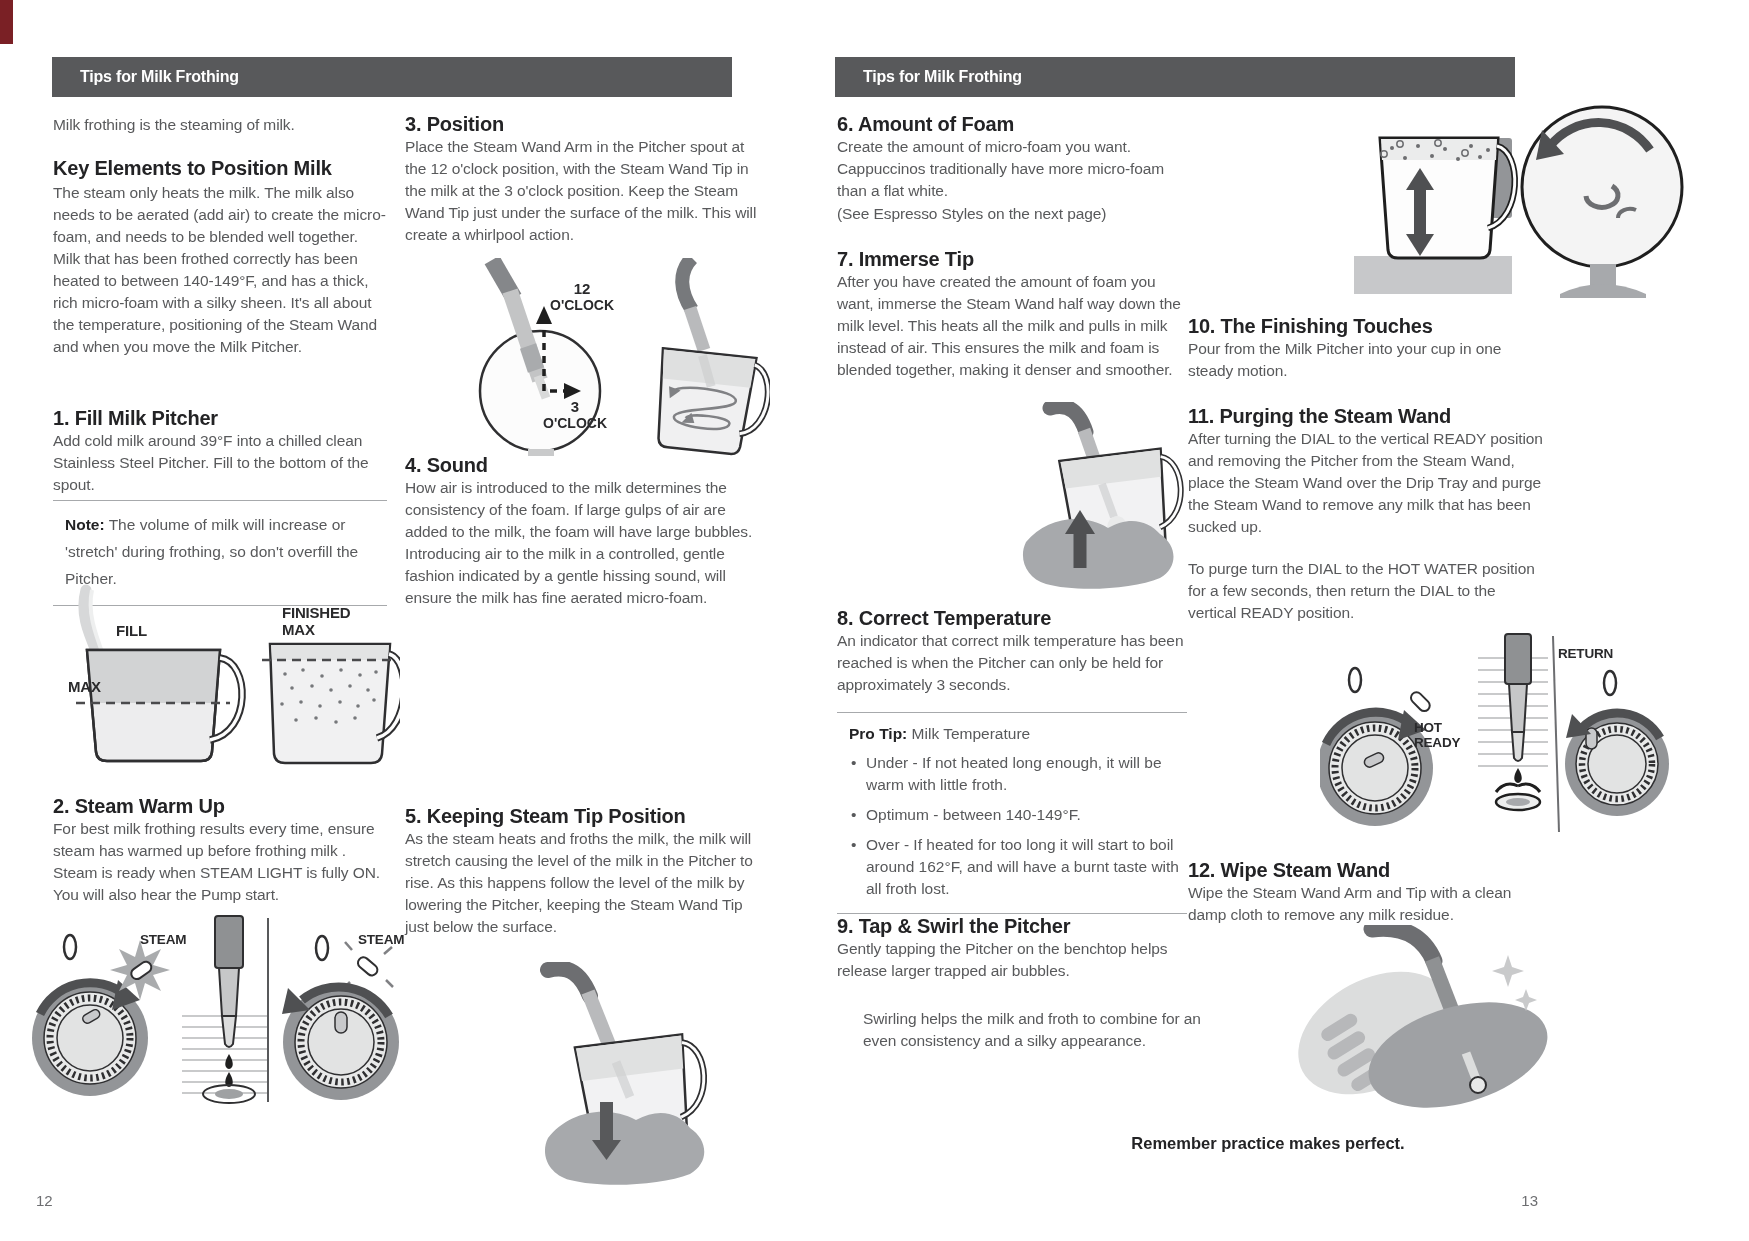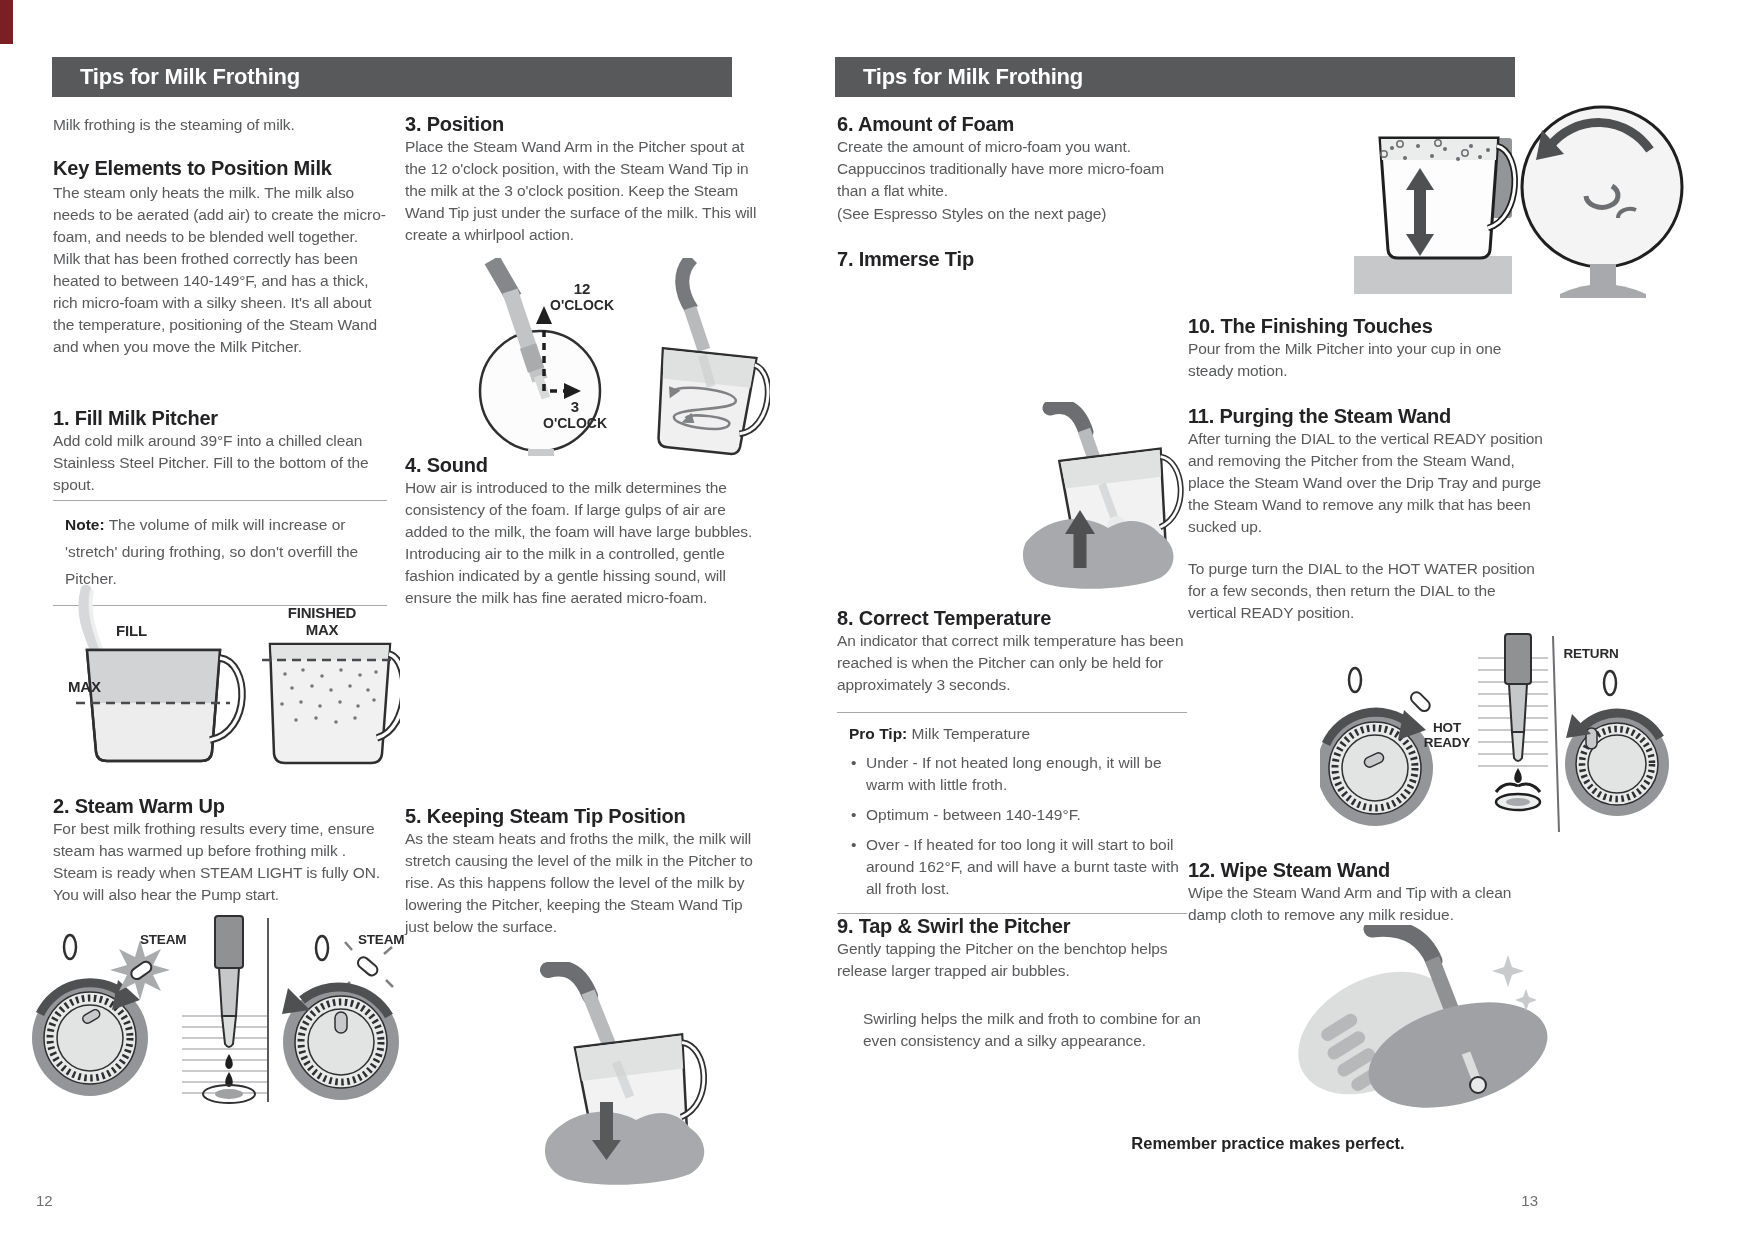--- a/index.html
+++ b/index.html
@@ -1,34 +1,34 @@
 <!DOCTYPE html>
 <html><head>
 <meta charset="utf-8">
 <style>
   *{margin:0;padding:0;box-sizing:border-box}
   html,body{background:#fff}
   body{font-family:"Liberation Sans","DejaVu Sans",sans-serif}
   .sheet{position:relative;width:1749px;height:1241px;background:#ffffff;overflow:hidden}
   .corner{position:absolute;left:0;top:0;width:13px;height:44px;background:#7a2025}
   .hbar{position:absolute;width:680px;height:40px;background:#58595b;color:#ffffff;
-        font-weight:bold;font-size:22px;line-height:40px;padding-left:28px;letter-spacing:-0.2px}
+        font-weight:bold;font-size:16px;line-height:40px;padding-left:28px;letter-spacing:-0.2px}
   .h{position:absolute;font-weight:bold;font-size:20px;line-height:21px;color:#232325;letter-spacing:-0.2px}
   .p{position:absolute;font-size:15.5px;line-height:22px;color:#58595b;letter-spacing:-0.1px}
   .tipbox{position:absolute;border-top:1.5px solid #a7a9ac;border-bottom:1.5px solid #a7a9ac;
           padding:10px 0 13px 12px}
   .tl{font-size:15.5px;line-height:21px;color:#58595b}
   .tl b{color:#232325}
   .bullet{position:relative;padding-left:17px;margin-top:8px;font-size:15.5px;line-height:22px;color:#58595b}
   .bullet::before{content:"\2022";position:absolute;left:2px;color:#58595b}
   .illo{position:absolute}
   .illo svg{display:block;width:100%;height:100%}
   .lbl{position:absolute;font-weight:bold;color:#2a2a2c;letter-spacing:-0.2px;font-size:15px;line-height:17px}
   .lbl.small{font-size:13.5px;line-height:15px}
-  .lbl.c{text-align:center}
+  .lbl.c{text-align:left}
   .clk{position:absolute;text-align:center;font-weight:bold;color:#2a2a2c}
   .clk .n{font-size:15px;line-height:17px}
   .clk .w{font-size:14px;line-height:16px}
   .pgnum{position:absolute;font-size:15px;color:#6d6e71}
   .remember{position:absolute;font-weight:bold;font-size:16.5px;color:#232325;text-align:center}
 </style>
 </head>
 <body>
 
 <div class="sheet">
@@ -213,20 +213,21 @@
 
   <div class="hbar" style="left:835px;top:57px">
     <span>Tips for Milk Frothing</span>
   </div>
 
   <div class="h" style="left:837px;top:114px;width:348px">6. Amount of Foam</div>
   <div class="p" style="left:837px;top:136px;width:348px">Create the amount of micro-foam you want. Cappuccinos traditionally have more micro-foam than a flat white.</div>
   <div class="p" style="left:837px;top:203px;width:348px">(See Espresso Styles on the next page)</div>
 
   <div class="h" style="left:837px;top:249px;width:348px">7. Immerse Tip</div>
+  <div class="p" style="left:837px;top:271px;width:348px">After you have created the amount of foam you want, immerse the Steam Wand half way down the milk level. This heats all the milk and pulls in milk instead of air. This ensures the milk and foam is blended together, making it denser and smoother.</div>
 
   <div class="illo" style="left:1020px;top:402px;width:172px;height:192px">
     <svg viewBox="0 0 172 192">
       <path d="M30,6 C50,0 60,12 66,30" fill="none" stroke="#6d6e71" stroke-width="15" stroke-linecap="round"></path>
       <line x1="64" y1="28" x2="84" y2="85" stroke="#b9babc" stroke-width="13"></line>
       <g transform="rotate(-7 100 110)">
         <path d="M46,52 L148,52 L141,152 Q140,160 131,160 L62,160 Q53,160 52,152 Z" fill="#f2f2f3" stroke="#2f2f31" stroke-width="2.5"></path>
         <path d="M47,53 L147,53 L145,80 L49,80 Z" fill="#e0e1e1"></path>
         <path d="M147,60 C170,66 170,120 138,130" fill="none" stroke="#2f2f31" stroke-width="6"></path>
         <path d="M147,60 C170,66 170,120 138,130" fill="none" stroke="#fdfdfd" stroke-width="2.8"></path>

